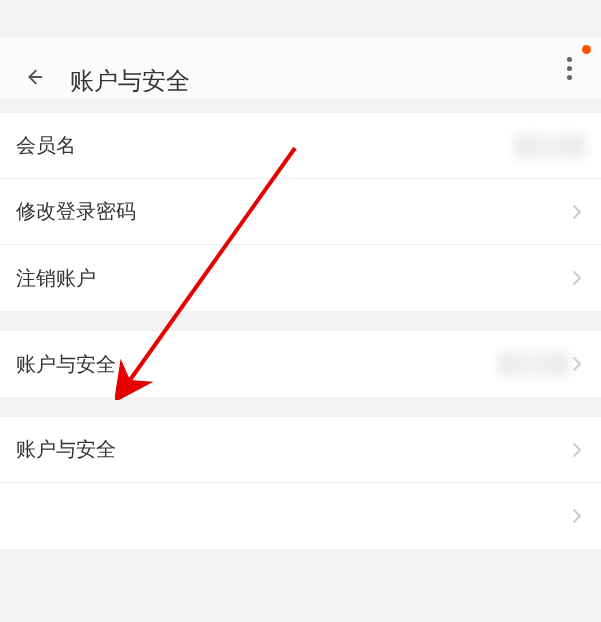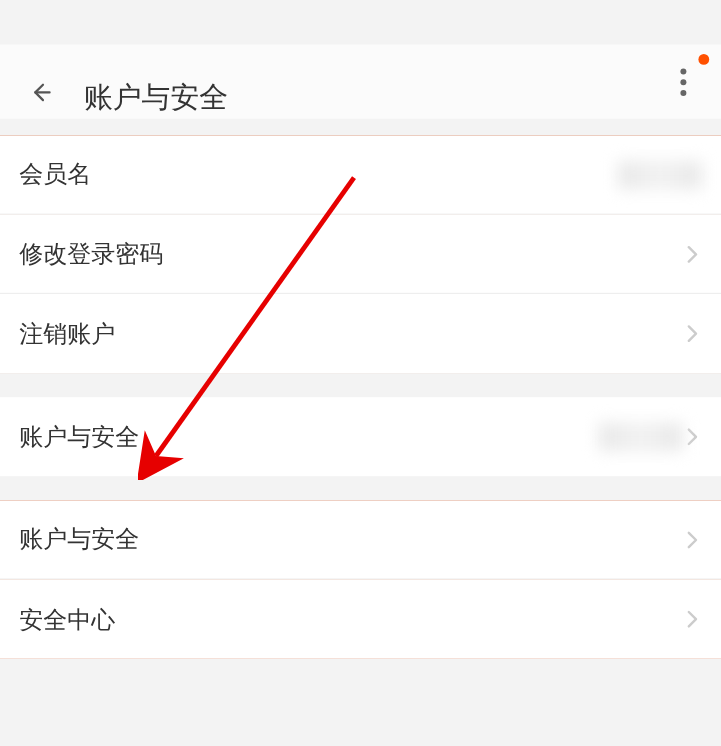--- a/index.html
+++ b/index.html
@@ -199,21 +199,20 @@
   <div class="row">
     <span class="row-label">账户与安全</span>
     <span class="row-spacer"></span>
     <span class="chevron">
       <svg width="16" height="16" viewBox="0 0 16 16">
           <path d="M5 2 L11 8 L5 14" stroke="#ccc" stroke-width="2" fill="none" stroke-linecap="round" stroke-linejoin="round"></path>
         </svg>
     </span>
   </div>
   <div class="row no-border">
-    <span class="row-label">安全中心</span>
     <span class="row-spacer"></span>
     <span class="chevron">
       <svg width="16" height="16" viewBox="0 0 16 16">
           <path d="M5 2 L11 8 L5 14" stroke="#ccc" stroke-width="2" fill="none" stroke-linecap="round" stroke-linejoin="round"></path>
         </svg>
     </span>
   </div>
 </div>
 
 <svg class="arrow-overlay" width="190" height="260">

